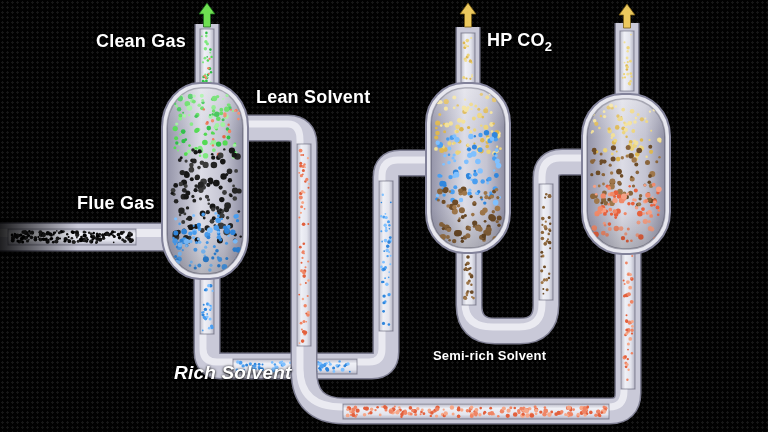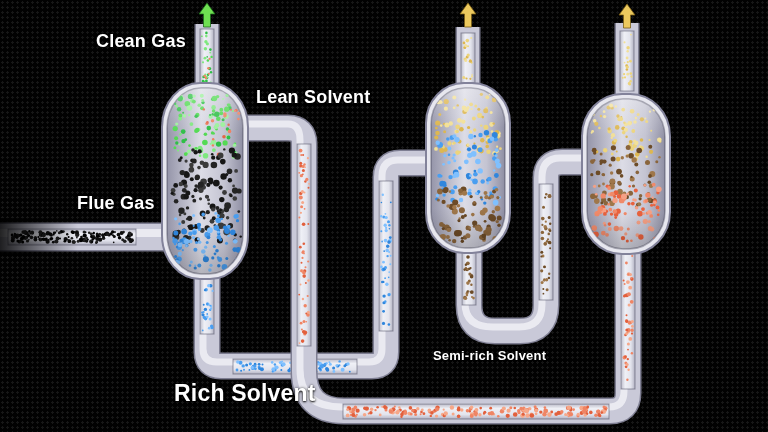--- a/index.html
+++ b/index.html
@@ -13,21 +13,21 @@
   #scene{position:absolute;left:0;top:0;}
   .lbl{
     position:absolute;color:#fff;font-weight:bold;font-size:18px;
     letter-spacing:.2px;white-space:nowrap;
     text-shadow:0 1px 2px rgba(0,0,0,.9), 0 0 3px rgba(0,0,0,.6);
   }
   .lbl sub{font-size:13px;}
   #lbl-clean{left:96px;top:31px;}
   #lbl-lean{left:256px;top:87px;}
   #lbl-flue{left:77px;top:193px;}
-  #lbl-rich{left:174px;top:380px;font-size:23px;}
+  #lbl-rich{left:174px;top:362px;font-size:19px;font-style:italic;}
   #lbl-semi{left:433px;top:348px;font-size:13px;}
   #lbl-hp{left:487px;top:30px;}
   #lbl-lp{left:644px;top:31px;}
 </style>
 </head>
 <body>
 
 <div id="stage">
   <svg id="scene" width="768" height="432" viewBox="0 0 768 432">
     <defs>
@@ -1700,13 +1700,14 @@
     <path d="M 207 3 L 215 14 L 210.5 14 L 210.5 27 L 203.5 27 L 203.5 14 L 199 14 Z" stroke="#1d6b1d" stroke-width="0.8" fill="#6fe052"></path>
     <path d="M 468 3 L 476 14 L 471.5 14 L 471.5 27 L 464.5 27 L 464.5 14 L 460 14 Z" stroke="#7a5e18" stroke-width="0.8" fill="#ecc95e"></path>
     <path d="M 627 4 L 635 15 L 630.5 15 L 630.5 28 L 623.5 28 L 623.5 15 L 619 15 Z" stroke="#7a5e18" stroke-width="0.8" fill="#ecc95e"></path>
   </svg>
 
   <div class="lbl" id="lbl-clean">Clean Gas</div>
   <div class="lbl" id="lbl-flue">Flue Gas</div>
   <div class="lbl" id="lbl-lean">Lean Solvent</div>
   <div class="lbl" id="lbl-rich">Rich Solvent</div>
   <div class="lbl" id="lbl-semi">Semi-rich Solvent</div>
+  <div class="lbl" id="lbl-hp"><span>HP CO</span><sub>2</sub></div>
 </div>
 
 </body></html>

